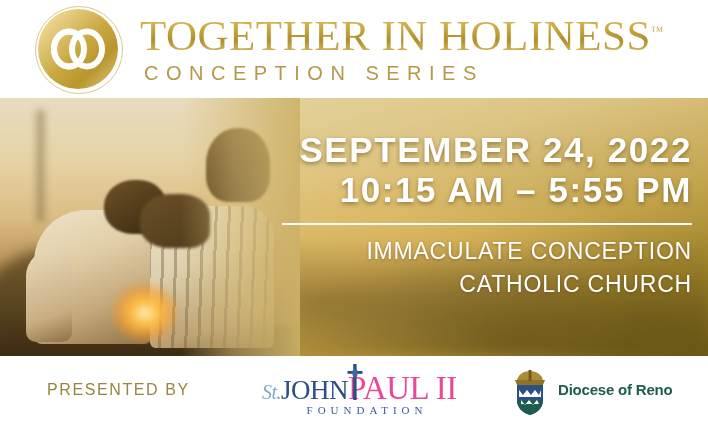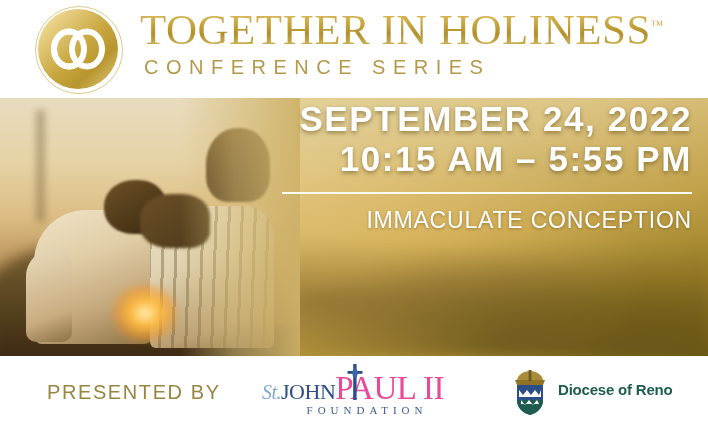--- a/index.html
+++ b/index.html
@@ -55,21 +55,21 @@
   }
   .logo-interlock {
     position: absolute;
     left: 0; top: 0;
     width: 80px; height: 80px;
   }
 
   .wordmark {
     position: absolute;
     left: 140px;
-    top: 0;
+    top: 6px;
     width: 545px;
   }
   .wm-title {
     font-family: "Liberation Serif", serif;
     font-size: 43px;
     line-height: 50px;
     letter-spacing: 0.5px;
     white-space: nowrap;
     background: linear-gradient(180deg, #e4cf86 0%, #cdac45 38%, #b08f2c 62%, #d8bd66 88%, #efe0ae 100%);
     -webkit-background-clip: text;
@@ -258,21 +258,21 @@
   }
   .date-line {
     font-size: 35px;
     font-weight: 700;
     color: #ffffff;
     letter-spacing: 1.6px;
     line-height: 40px;
     text-shadow: 0 2px 4px rgba(90,68,20,0.55);
     white-space: nowrap;
   }
-  .date-line.first { margin-top: 1px; }
+  .date-line.first { margin-top: 32px; }
   .rule {
     height: 2px;
     background: #ffffff;
     margin: 13px 0 10px auto;
     width: 410px;
     opacity: 0.96;
   }
   .venue-line {
     font-size: 23px;
     font-weight: 400;
@@ -291,21 +291,21 @@
     width: 708px;
     height: 72px;
     background: #ffffff;
     display: flex;
     align-items: center;
   }
   .presented-by {
     position: absolute;
     left: 47px;
     top: 381px;
-    font-size: 20px;
+    font-size: 16px;
     letter-spacing: 1.6px;
     color: #978542;
     font-weight: 400;
     white-space: nowrap;
   }
 
   .sjp-logo {
     position: absolute;
     left: 262px;
     top: 370px;
@@ -318,21 +318,21 @@
     white-space: nowrap;
     font-family: "Liberation Serif", serif;
   }
   .sjp-st {
     font-size: 20px;
     font-style: italic;
     color: #7fa8cd;
     letter-spacing: -0.5px;
   }
   .sjp-john {
-    font-size: 22px;
+    font-size: 27px;
     color: #2b4f86;
     letter-spacing: -0.5px;
   }
   .sjp-paul {
     font-size: 33px;
     color: #ec4899;
     letter-spacing: -0.5px;
   }
   .sjp-cross {
     position: absolute;
@@ -393,21 +393,21 @@
             </clipPath>
         </defs>
         <ellipse cx="31" cy="40" rx="15" ry="17.5" fill="none" stroke="#ffffff" stroke-width="6"></ellipse>
         <ellipse cx="49" cy="40" rx="15" ry="17.5" fill="none" stroke="#ffffff" stroke-width="6"></ellipse>
         <ellipse cx="31" cy="40" rx="15" ry="17.5" fill="none" stroke="#ffffff" stroke-width="6" clip-path="url(#leftclip)"></ellipse>
       </svg>
     </div>
 
     <div class="wordmark">
       <div class="wm-title"><span>TOGETHER IN HOLINESS</span><span class="wm-tm">™</span></div>
-      <div class="wm-sub">CONFERENCE SERIES</div>
+      <div class="wm-sub">CONCEPTION SERIES</div>
     </div>
   </div>
 
   <div class="banner">
 
     <div class="banner-glow"></div>
     <div class="banner-mottle"></div>
 
     <div class="photo">
       <div class="sky"></div>
@@ -422,20 +422,21 @@
       <div class="fig-m-head"></div>
       <div class="sunflare"></div>
       <div class="photo-fade"></div>
     </div>
 
     <div class="banner-text">
       <div class="date-line first">SEPTEMBER 24, 2022</div>
       <div class="date-line">10:15 AM – 5:55 PM</div>
       <div class="rule"></div>
       <div class="venue-line">IMMACULATE CONCEPTION</div>
+      <div class="venue-line">CATHOLIC CHURCH</div>
     </div>
   </div>
 
   <div class="footer"></div>
 
   <div class="presented-by">PRESENTED BY</div>
 
   <div class="sjp-logo">
     <div class="sjp-row">
       <span class="sjp-st">St.</span><span class="sjp-john">JOHN</span><span class="sjp-paul">PAUL II</span>

